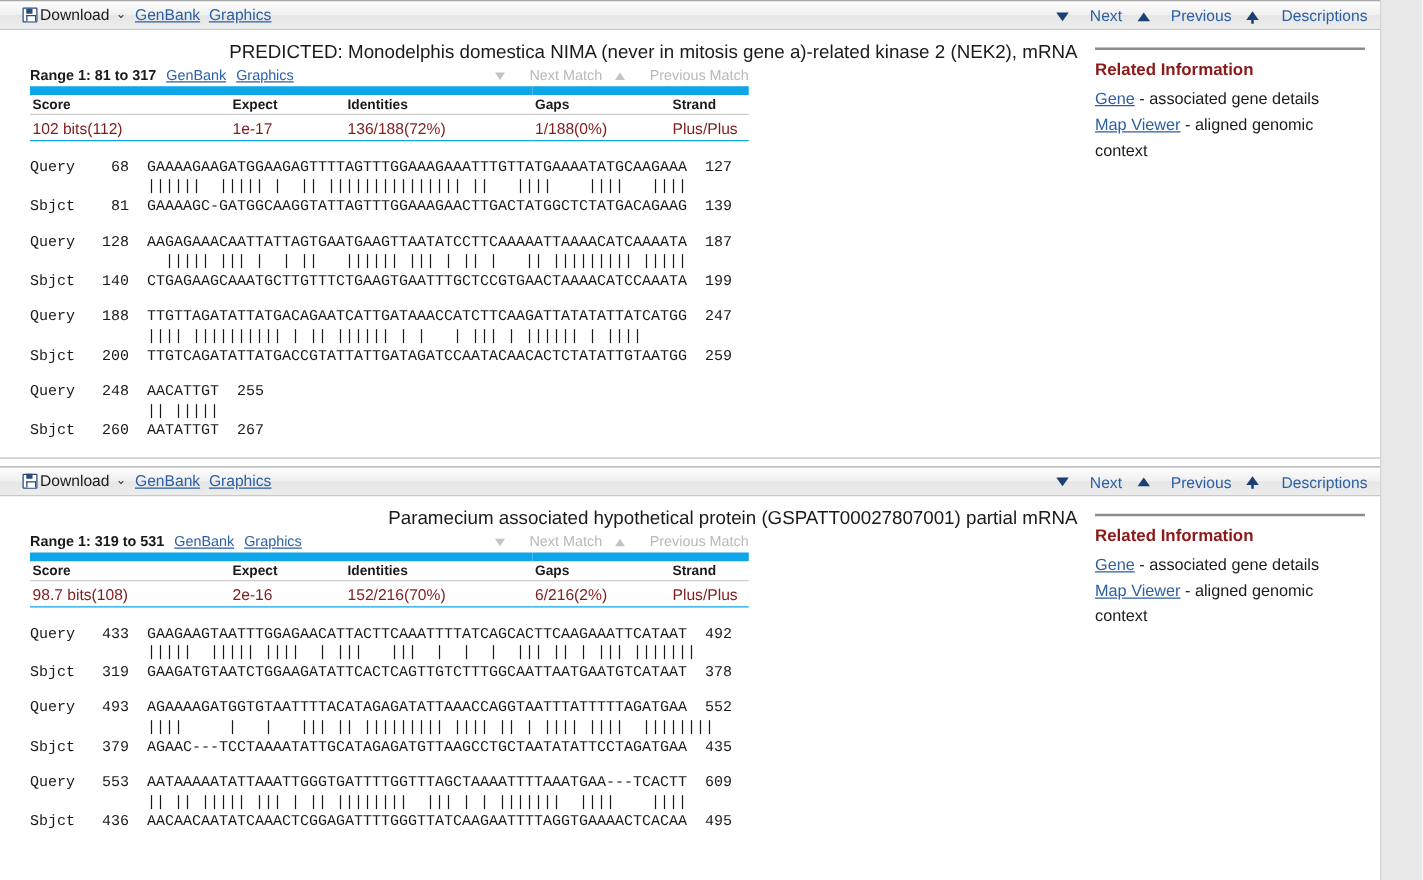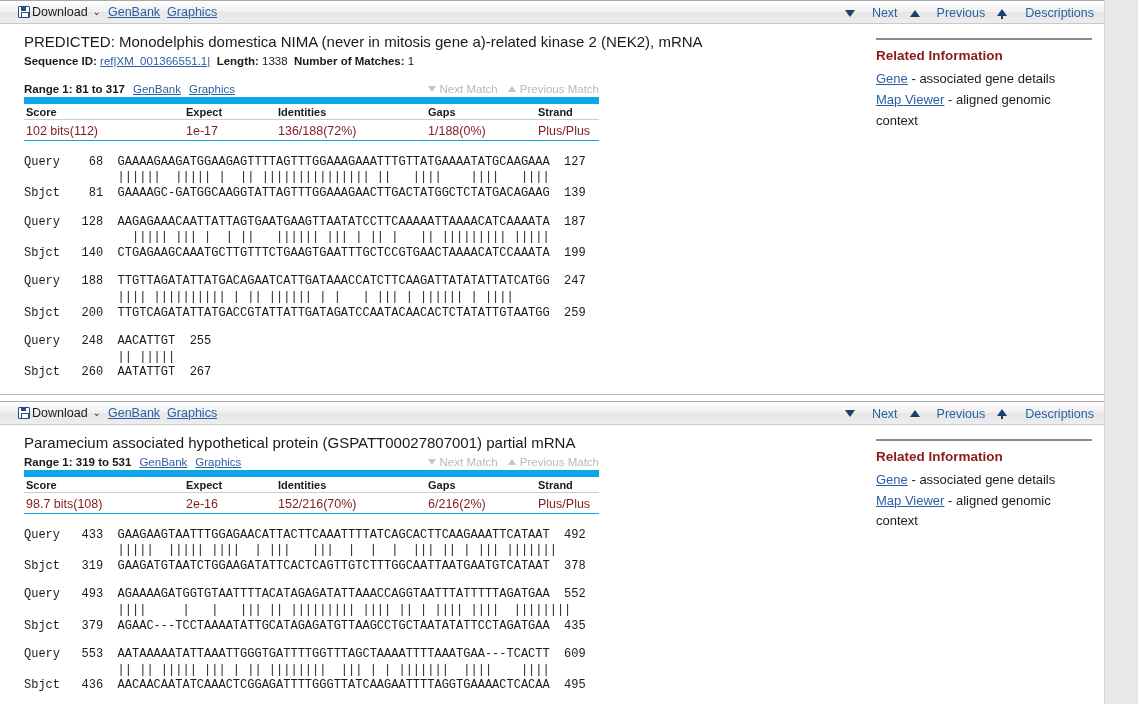--- a/index.html
+++ b/index.html
@@ -152,20 +152,21 @@
   .result-side {
     width: 242px;
     padding: 14px 12px 0 14px;
   }
   .deflne {
     font-size: 15px;
     color: #1a1a1a;
     line-height: 1.25;
     margin: 0 0 3px 0;
     font-weight: normal;
+    text-align: right;
   }
   .seqinfo {
     font-size: 11.5px;
     color: #1a1a1a;
     margin-bottom: 16px;
   }
   .seqinfo b { font-weight: bold; }
   .seqlink {
     color: #2b5fa5;
     text-decoration: underline;
@@ -189,21 +190,21 @@
   }
   .match-nav {
     position: absolute;
     right: 0;
     display: flex;
     align-items: center;
     gap: 10px;
     color: #b9b9b9;
     font-size: 11.5px;
   }
-  .match-nav .nv { display: flex; align-items: center; gap: 4px; }
+  .match-nav .nv { display: flex; align-items: center; gap: 20px; }
   .tri-down-dim {
     width: 0; height: 0;
     border-left: 4.5px solid transparent;
     border-right: 4.5px solid transparent;
     border-top: 6px solid #c4c4c4;
   }
   .tri-up-dim {
     width: 0; height: 0;
     border-left: 4.5px solid transparent;
     border-right: 4.5px solid transparent;
@@ -311,28 +312,20 @@
           <span class="desc-icon"></span>
           <span>Descriptions</span>
         </div>
       </div>
     </div>
 
     <div class="result">
       <div class="result-inner">
         <div class="result-main">
           <div class="deflne">PREDICTED: Monodelphis domestica NIMA (never in mitosis gene a)-related kinase 2 (NEK2), mRNA</div>
-          <div class="seqinfo">
-            <b>Sequence ID:</b>
-            <span class="seqlink">ref|XM_001366551.1|</span>&nbsp;
-            <b>Length:</b>
-            <span>1338</span>&nbsp;
-            <b>Number of Matches:</b>
-            <span>1</span>
-          </div>
 
           <div class="range-row">
             <span class="range-label">Range 1: 81 to 317</span>
             <span class="range-link">GenBank</span>
             <span class="range-link">Graphics</span>
             <span class="match-nav">
               <span class="nv">
                 <span class="tri-down-dim"></span>
                 <span>Next Match</span>
               </span>

